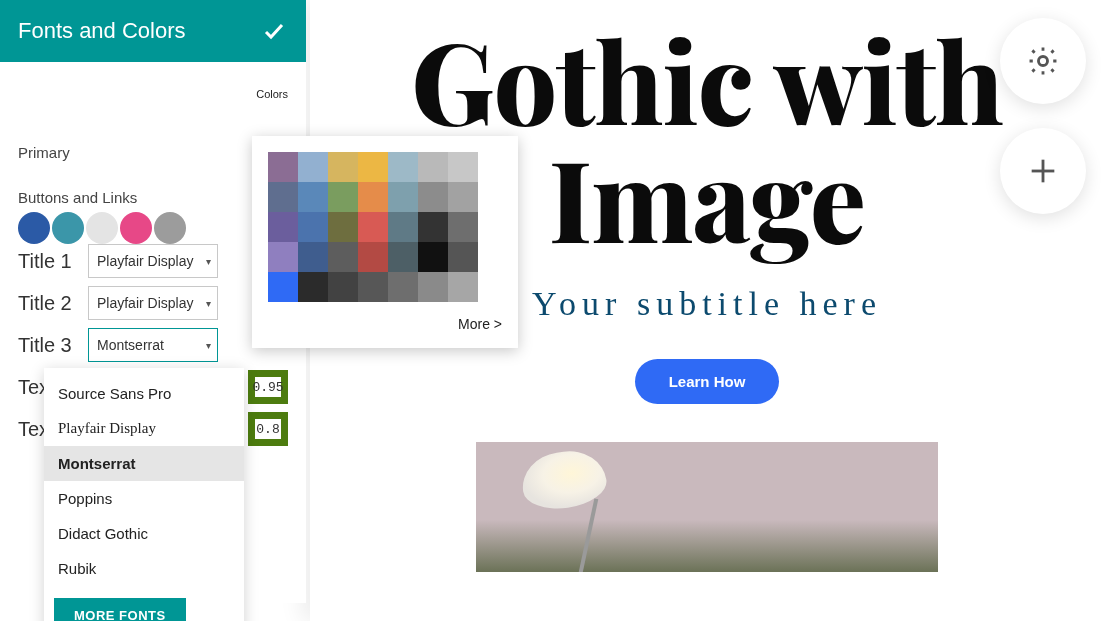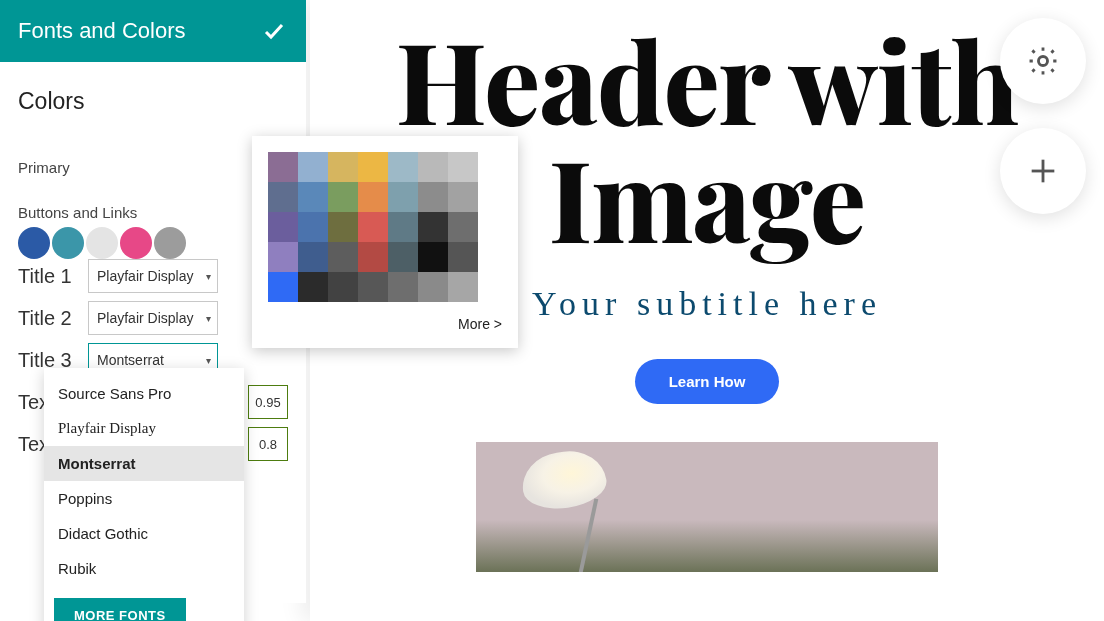--- a/index.html
+++ b/index.html
@@ -27,39 +27,39 @@
     display: flex;
     align-items: center;
     justify-content: space-between;
     padding: 0 18px;
   }
   .panel-title { font-size: 22px; font-weight: 400; }
   .check-icon { width: 28px; height: 28px; display:flex; align-items:center; justify-content:center; cursor:pointer; }
   .check-icon svg { stroke:#fff; stroke-width:3; fill:none; }
 
   .panel-body { padding: 12px 18px; font-size: 15px; color:#222; }
-  .section-label { font-size: 23px; color:#222; margin: 14px 0 8px; font-weight:400; }
+  .section-label { font-size: 11px; color:#222; margin: 14px 0 8px; font-weight:400;text-align:right; }
   .sub-label { font-size: 15px; color:#444; margin: 6px 0; }
 
   .swatch-row { display:flex; gap:2px; margin-top:6px; }
   .swatch { width:32px; height:32px; border-radius:50%; cursor:pointer; }
 
   .font-row { display:flex; align-items:center; gap:10px; margin-bottom:8px; }
   .font-row label { width:60px; font-size:20px; color:#333; }
   .select {
     height:34px; border:1px solid #c8c8c8; background:#fff;
     padding:0 22px 0 8px; font-size:14px; color:#333;
     position:relative; display:flex; align-items:center; cursor:pointer;
     width:130px;
   }
   .select.active { border-color:#009695; }
   .caret { position:absolute; right:6px; top:50%; transform:translateY(-50%); font-size:10px; color:#555; }
   .size-box {
-    width:40px; height:34px; border:1px solid #4d7c0f; background:#fff;
-    display:flex; align-items:center; justify-content:center; font-size:13px; color:#333;
+    width:40px; height:34px; border:7px solid #4d7c0f; background:#fff;
+    display:flex; align-items:center; justify-content:center; font-size:13px; color:#333;font-family:Liberation Mono, monospace;
   }
 
   
   .font-dropdown {
     position:absolute;
     left:44px; top:368px;
     width:200px;
     background:#fff;
     box-shadow:0 3px 14px rgba(0,0,0,0.18);
     z-index:40;
@@ -294,21 +294,21 @@
       <div class="font-option" style="font-family: Arial, sans-serif;">Poppins</div>
       <div class="font-option">Didact Gothic</div>
       <div class="font-option" style="font-family: Arial, sans-serif;">Rubik</div>
     </div>
   <button class="more-fonts-btn">MORE FONTS</button>
 </div>
 
 <div class="canvas">
   <div class="hero">
     <h1>
-      <span>Header with</span><br>
+      <span>Gothic with</span><br>
       <span>Image</span>
     </h1>
     <div class="subtitle">Your subtitle here</div>
     <button class="cta">Learn How</button>
     <div class="hero-img">
       <div class="lamp-head"></div>
       <div class="lamp-arm"></div>
     </div>
   </div>
 </div>

